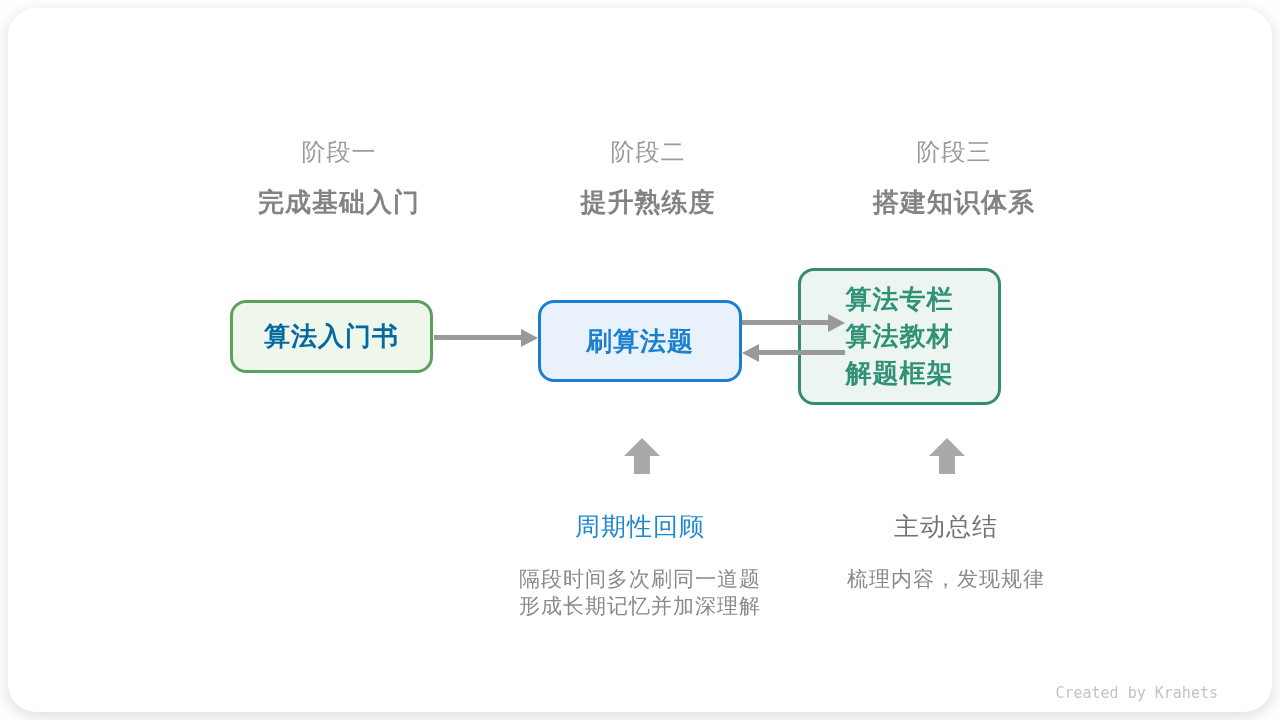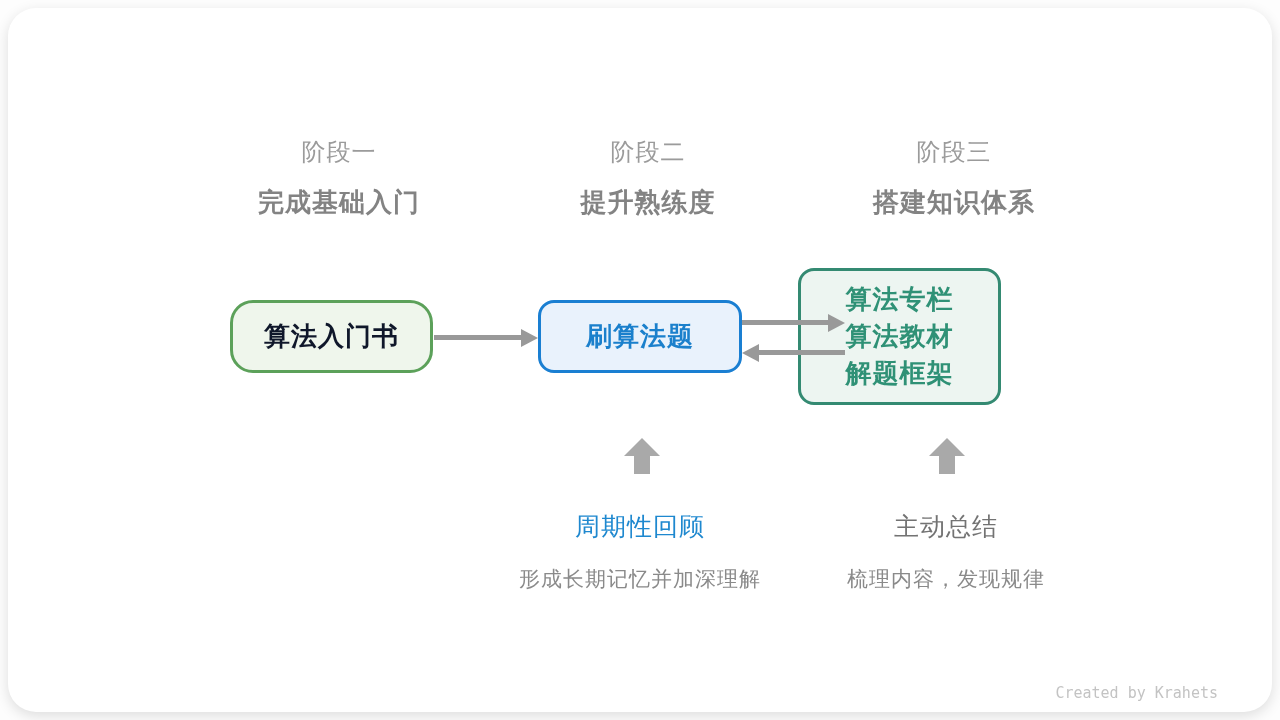--- a/index.html
+++ b/index.html
@@ -48,21 +48,21 @@
     border-radius: 16px;
     border: 3px solid;
     display: flex;
     flex-direction: column;
     align-items: center;
     justify-content: center;
     font-weight: bold;
     letter-spacing: 1px;
   }
   .node .node-line { line-height: 37px; font-size: 26px; }
-  .node-green  { border-color: #5ca15a; background: #eff6ec; color: #0f172a; border-radius: 23px; }
+  .node-green  { border-color: #5ca15a; background: #eff6ec; color: #0369a1; }
   .node-blue   { border-color: #1a7fd2; background: #e9f2fc; color: #1b80cc; }
   .node-teal   { border-color: #348a72; background: #edf5f1; color: #2f9176; }
   
   .shaft {
     position: absolute;
     height: 5px;
     background: #999999;
   }
   .head-right {
     position: absolute;
@@ -136,21 +136,21 @@
       <div class="stage-subtitle">提升熟练度</div>
     </div>
     <div class="stage-col" style="left:786px; top:128px;">
       <div class="stage-label">阶段三</div>
       <div class="stage-subtitle">搭建知识体系</div>
     </div>
 
     <div class="node node-green" style="left:222px; top:292px; width:203px; height:73px;">
       <div class="node-line">算法入门书</div>
     </div>
-    <div class="node node-blue" style="left:530px; top:292px; width:204px; height:73px;">
+    <div class="node node-blue" style="left:530px; top:292px; width:204px; height:82px;">
       <div class="node-line">刷算法题</div>
     </div>
     <div class="node node-teal" style="left:790px; top:260px; width:203px; height:137px;">
       <div class="node-line">算法专栏</div>
       <div class="node-line">算法教材</div>
       <div class="node-line">解题框架</div>
     </div>
 
     <div class="shaft" style="left:426px; top:327px; width:87px;"></div>
     <div class="head-right" style="left:513px; top:320.5px;"></div>
@@ -163,20 +163,21 @@
 
     <div class="up-head" style="left:616px; top:430px;"></div>
     <div class="up-stem" style="left:626px; top:447px;"></div>
 
     <div class="up-head" style="left:921px; top:430px;"></div>
     <div class="up-stem" style="left:931px; top:447px;"></div>
 
     <div class="anno" style="left:472px; top:502px;">
       <div class="anno-title blue">周期性回顾</div>
       <div class="anno-desc">
+        <div>隔段时间多次刷同一道题</div>
         <div>形成长期记忆并加深理解</div>
       </div>
     </div>
 
     <div class="anno" style="left:778px; top:502px;">
       <div class="anno-title teal">主动总结</div>
       <div class="anno-desc">
         <div>梳理内容，发现规律</div>
       </div>
     </div>

